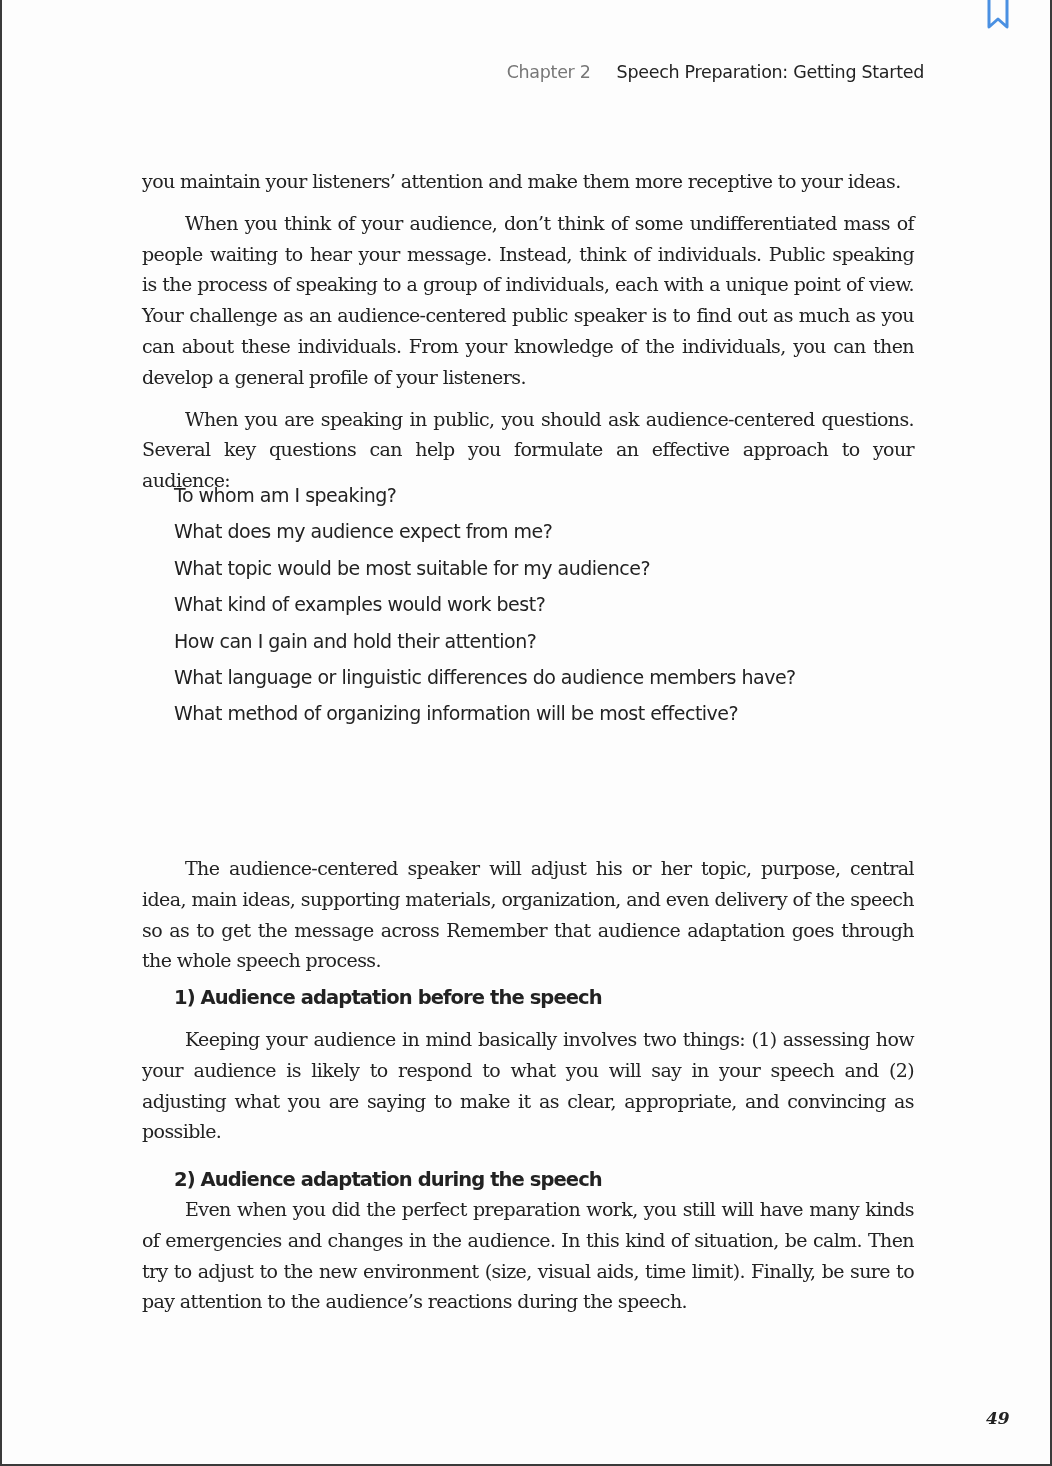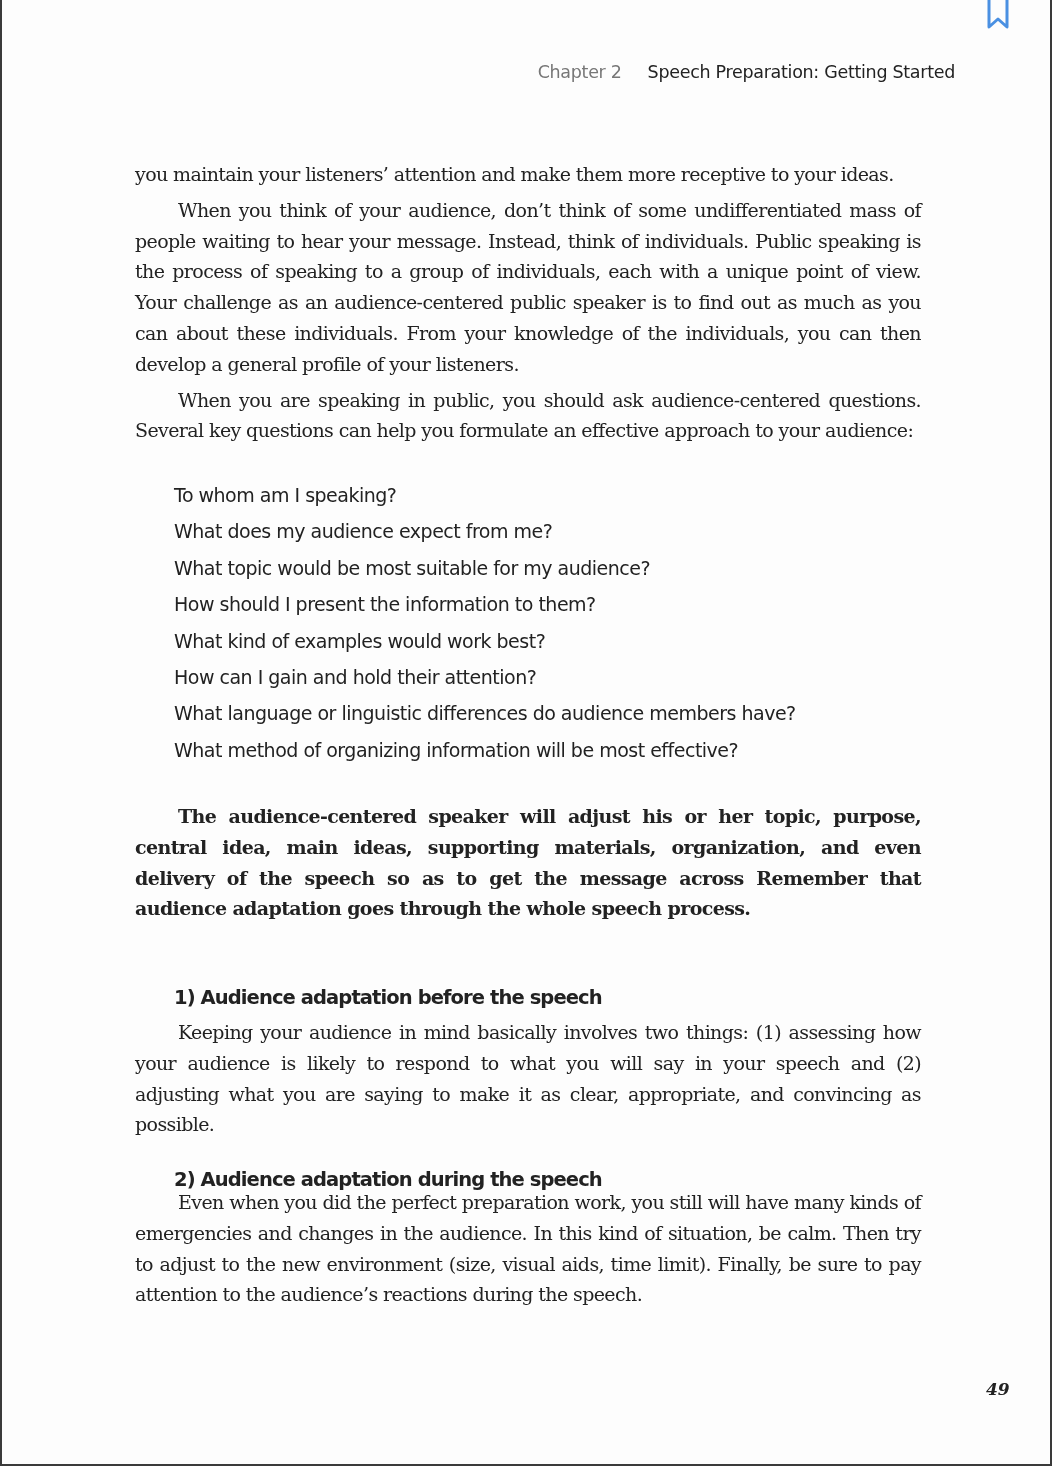--- a/index.html
+++ b/index.html
@@ -13,45 +13,44 @@
   }
   .bookmark {
     position: absolute; left: 984px; top: 0; width: 24px; height: 30px;
     cursor: pointer;
   }
   .running-head {
     position: absolute; top: 62px; left: 0; width: 922px;
     text-align: right;
     font-family: "DejaVu Sans", sans-serif; font-size: 17.5px;
     letter-spacing: -0.3px;
-    padding-left: 31px;
   }
   .rh-chapter { color: #777; margin-right: 26px; }
   .rh-title { color: #222; }
   .body-text {
     position: absolute; left: 129px; width: 794px;
     font-family: "DejaVu Serif", serif; font-size: 19px;
     color: #222; letter-spacing: -0.6px;
     text-align: justify; text-align-last: left;
   }
-  .p { margin: 4px; line-height: 30.8px; }
+  .p { margin: 11px; line-height: 30.8px; }
   .indent { text-indent: 43px; }
   .list {
     position: absolute; left: 172px;
     font-family: "DejaVu Sans", sans-serif; font-size: 19px;
     color: #222; letter-spacing: -0.5px;
   }
   .list-item { height: 36.4px; line-height: 24px; }
   .heading {
     position: absolute; left: 172px;
     font-family: "DejaVu Sans", sans-serif; font-size: 19.5px; font-weight: bold;
     color: #222; letter-spacing: -0.9px;
   }
   .page-num {
-    position: absolute; top: 1379px; left: 984px;
+    position: absolute; top: 1408px; left: 984px;
     font-family: "DejaVu Serif", serif; font-style: italic; font-weight: bold;
     font-size: 17px; color: #222;
   }
 </style>
 </head>
 <body>
 
 <div class="bookmark">
   <svg width="24" height="30" viewBox="0 0 24 30">
     <path d="M3 0 V27 L12 19 L21 27 V0" fill="none" stroke="#4a90e2" stroke-width="3" stroke-linejoin="round"></path>
@@ -65,28 +64,27 @@
 <div class="body-text" style="top:155px;">
   <p class="p" style="margin-bottom:5px;">you maintain your listeners’ attention and make them more receptive to your ideas.</p>
   <p class="p indent" style="margin-bottom:5px;">When you think of your audience, don’t think of some undifferentiated mass of people waiting to hear your message. Instead, think of individuals. Public speaking is the process of speaking to a group of individuals, each with a unique point of view. Your challenge as an audience-centered public speaker is to find out as much as you can about these individuals. From your knowledge of the individuals, you can then develop a general profile of your listeners.</p>
   <p class="p indent">When you are speaking in public, you should ask audience-centered questions. Several key questions can help you formulate an effective approach to your audience:</p>
 </div>
 
 <div class="list" style="top:483px;">
   <div class="list-item">To whom am I speaking?</div>
   <div class="list-item">What does my audience expect from me?</div>
   <div class="list-item">What topic would be most suitable for my audience?</div>
-  <div class="list-item">How should I present the information to them?</div>
   <div class="list-item">What kind of examples would work best?</div>
   <div class="list-item">How can I gain and hold their attention?</div>
   <div class="list-item">What language or linguistic differences do audience members have?</div>
   <div class="list-item">What method of organizing information will be most effective?</div>
 </div>
 
-<div class="body-text" style="top:797px;font-weight:bold;">
+<div class="body-text" style="top:842px;">
   <p class="p indent">The audience-centered speaker will adjust his or her topic, purpose, central idea, main ideas, supporting materials, organization, and even delivery of the speech so as to get the message across Remember that audience adaptation goes through the whole speech process.</p>
 </div>
 
 <div class="heading" style="top:986px;">1) Audience adaptation before the speech</div>
 <div class="body-text" style="top:1013px;">
   <p class="p indent">Keeping your audience in mind basically involves two things: (1) assessing how your audience is likely to respond to what you will say in your speech and (2) adjusting what you are saying to make it as clear, appropriate, and convincing as possible.</p>
 </div>
 
 <div class="heading" style="top:1168px;">2) Audience adaptation during the speech</div>
 <div class="body-text" style="top:1183px;">

